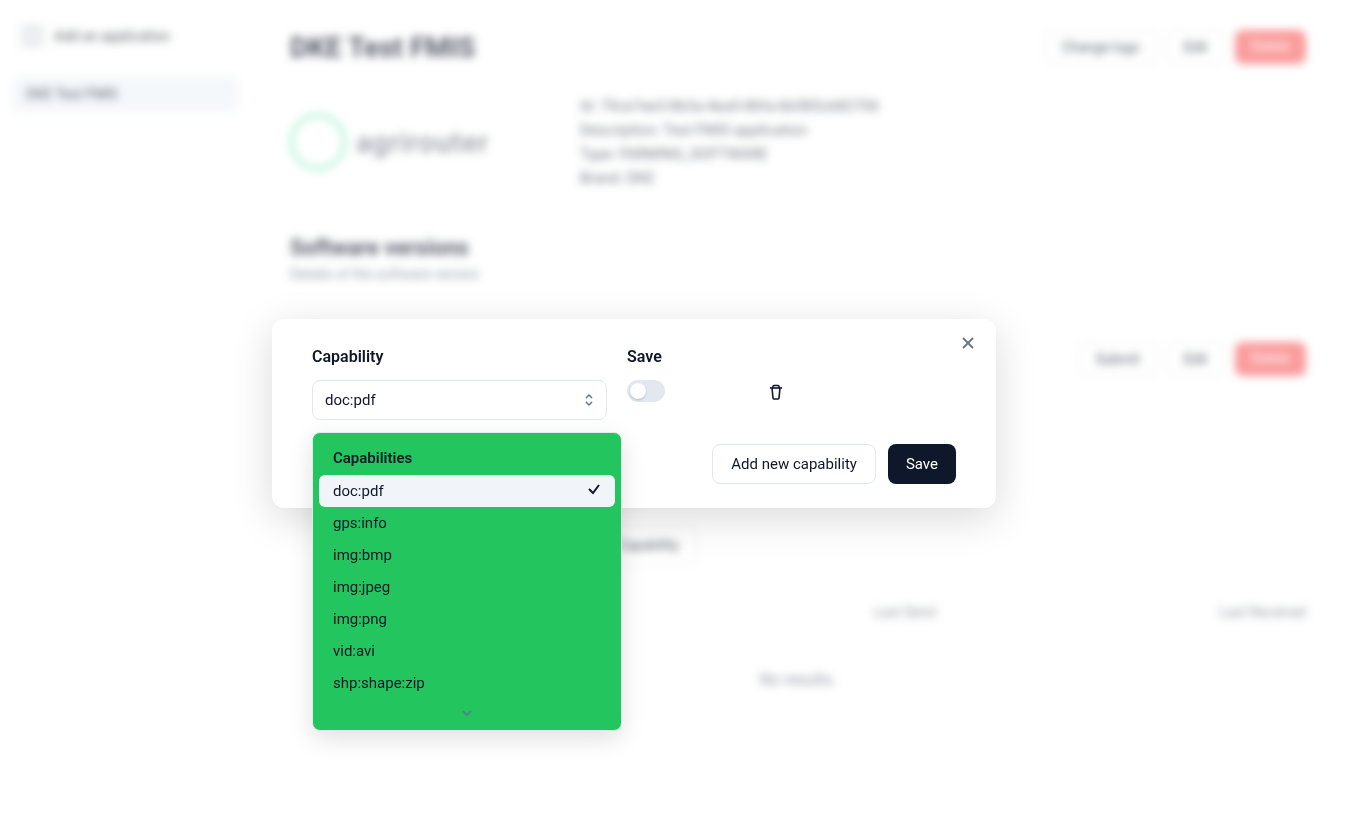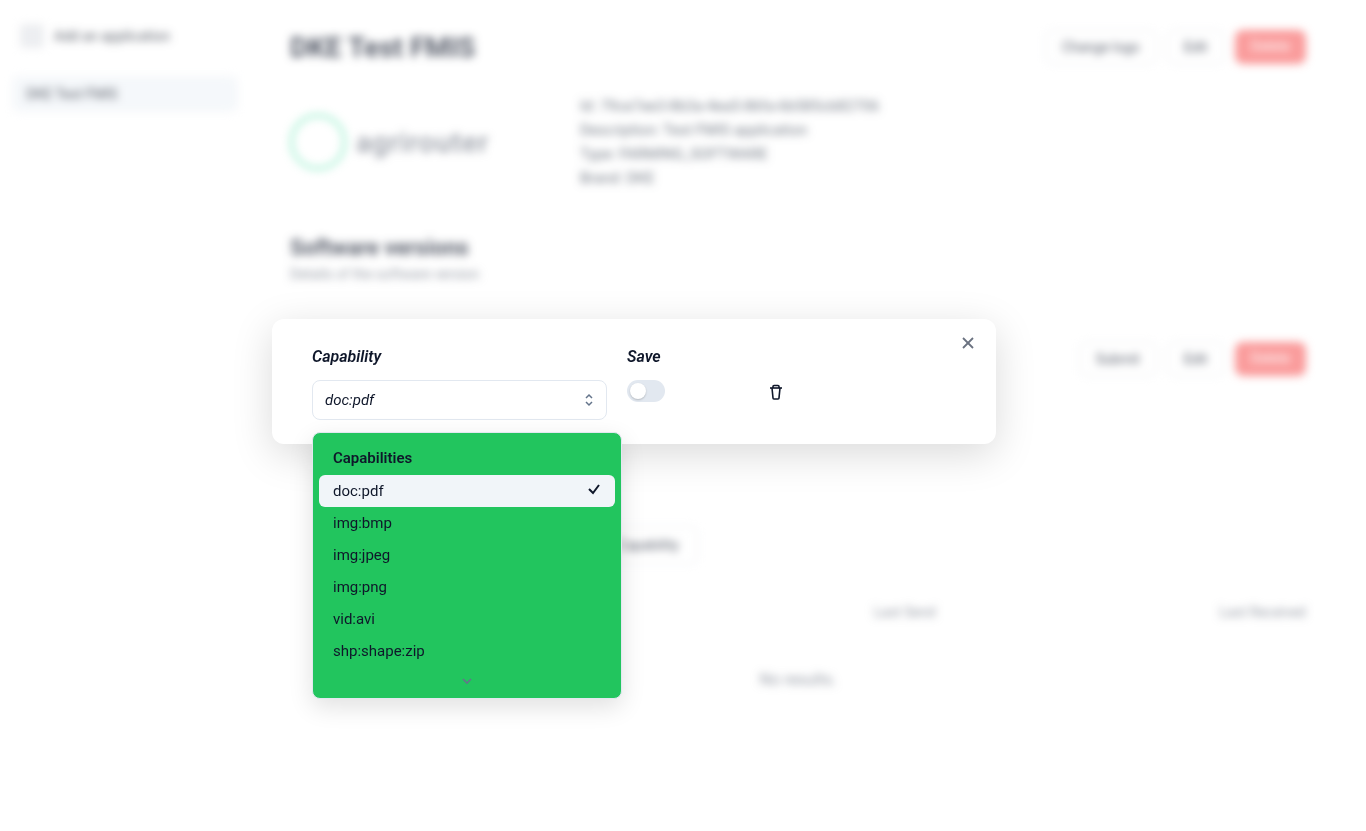--- a/index.html
+++ b/index.html
@@ -158,21 +158,20 @@
   width: 20px;
   height: 20px;
   cursor: pointer;
   color: #6b7280;
   display:flex; align-items:center; justify-content:center;
 }
 .modal-row {
   display: flex;
   align-items: flex-start;
   gap: 20px;
-  font-style: italic;
 }
 .modal-col.cap { flex: 0 0 295px; }
 .modal-col.send { flex: 0 0 120px; }
 .modal-col.receive { flex: 0 0 100px; }
 .modal-col.trash { flex: 0 0 30px; padding-top:36px;}
 .modal-label {
   font-size: 16px;
   font-weight: 600;
   color: #0f172a;
   margin-bottom: 14px;
@@ -368,32 +367,39 @@
       <div class="trash-icon">
         <svg width="18" height="18" viewBox="0 0 18 18" stroke="currentColor" stroke-width="1.6" fill="none">
           <path d="M3 5h12"></path>
             <path d="M6 5V3.5A1 1 0 0 1 7 2.5h4a1 1 0 0 1 1 1V5"></path>
           <path d="M5 5l1 10a1 1 0 0 0 1 1h4a1 1 0 0 0 1-1l1-10"></path>
         </svg>
       </div>
     </div>
   </div>
 
+  <div class="modal-actions">
+    <div class="m-btn light">Add new capability</div>
+    <div class="m-btn dark">Save</div>
+  </div>
 </div>
 
 <div class="dropdown">
   <div class="dropdown-header">Capabilities</div>
   <div id="dropdown-list">
       <div class="dropdown-item selected">
         <span>doc:pdf</span>
         <span><svg width="14" height="14" viewBox="0 0 14 14" stroke="#0f172a" stroke-width="2" fill="none">
             <polyline points="2,7 6,11 12,3"></polyline>
           </svg></span>
       </div>
       <div class="dropdown-item">
+        <span>gps:info</span>
+      </div>
+      <div class="dropdown-item">
         <span>img:bmp</span>
       </div>
       <div class="dropdown-item">
         <span>img:jpeg</span>
       </div>
       <div class="dropdown-item">
         <span>img:png</span>
       </div>
       <div class="dropdown-item">
         <span>vid:avi</span>

